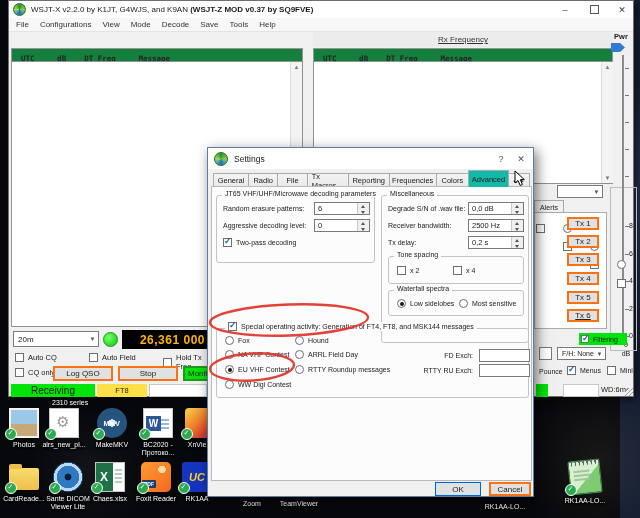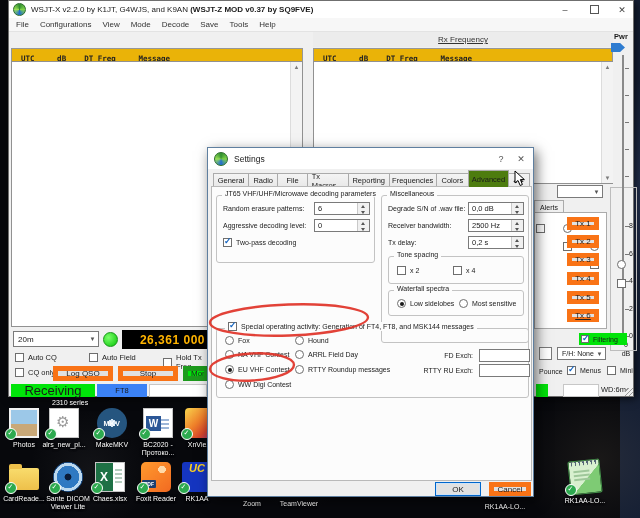--- a/index.html
+++ b/index.html
@@ -14,48 +14,48 @@
   .abs{position:absolute;}
   .nosel{white-space:nowrap;}
   
   #mainwin{left:8px;top:0;width:626px;height:397px;background:#f0f0f0;border:1px solid #6f6f6f;box-sizing:border-box;box-shadow:2px 2px 8px rgba(0,0,0,.6);}
   .tbar{left:0;top:0;width:624px;height:17px;background:#fff;display:flex;align-items:center;font-size:8px;}
   .appico{width:11px;height:11px;border-radius:50%;margin:0 5px 0 4px;background:conic-gradient(#2f8f2f,#7fd24a,#1f6bd0,#9adf57,#2f8f2f);border:1px solid #2b6b2b;flex:none;}
   .capbtn{width:22px;height:15px;display:flex;align-items:center;justify-content:center;font-size:9px;color:#444;}
   .maxglyph{width:7px;height:7px;border:1px solid #555;}
   .menubar{left:0;top:17px;width:624px;height:14px;background:#f7f7f7;border-bottom:1px solid #e3e3e3;display:flex;align-items:center;gap:11px;padding-left:7px;font-size:8px;color:#333;box-sizing:border-box;}
   .paneltitle{top:31px;height:15px;font-size:8px;color:#333;display:flex;align-items:center;justify-content:center;background:#ececec;}
-  .colhdr{top:47px;height:20px;background:#eab308;border:1px solid #979797;box-sizing:border-box;font-family:"DejaVu Sans Mono",monospace;font-size:7.5px;font-weight:600;color:#222;display:flex;align-items:center;padding-left:9px;white-space:pre;}
+  .colhdr{top:47px;height:20px;background:#15803d;border:1px solid #979797;box-sizing:border-box;font-family:"DejaVu Sans Mono",monospace;font-size:7.5px;font-weight:600;color:#222;display:flex;align-items:center;padding-left:9px;white-space:pre;}
   .txtarea{background:#fff;border:1px solid #919191;box-sizing:border-box;}
   .sbar{background:#f3f3f3;border-left:1px solid #dcdcdc;}
   .sarrow{position:absolute;left:0;width:100%;text-align:center;font-size:6px;color:#7c7c7c;line-height:8px;}
   
   .cb{width:9px;height:9px;border:1px solid #6e6e6e;background:#fff;display:inline-block;position:relative;flex:none;box-sizing:border-box;}
   .cb.chk::after{content:"✓";position:absolute;left:0px;top:-2px;font-size:9px;font-weight:bold;color:#1464c0;line-height:9px;}
   .rb{width:9px;height:9px;border:1px solid #6e6e6e;border-radius:50%;background:#fff;display:inline-block;position:relative;flex:none;box-sizing:border-box;}
   .rb.sel::after{content:"";position:absolute;left:1.5px;top:1.5px;width:4px;height:4px;border-radius:50%;background:#1a1a1a;}
   .lrow{display:flex;align-items:center;gap:4px;font-size:7.5px;}
-  .btn{background:#e1e1e1;border:5px solid #f97316;box-sizing:border-box;display:flex;align-items:center;justify-content:center;font-size:8px;color:#222;}
+  .btn{background:#e1e1e1;border:2px solid #f97316;box-sizing:border-box;display:flex;align-items:center;justify-content:center;font-size:8px;color:#222;}
   .combo{background:#fff;border:1px solid #7a7a7a;box-sizing:border-box;display:flex;align-items:center;font-size:8px;}
   .combo .cv{flex:1;padding-left:4px;}
   .darr{width:11px;text-align:center;font-size:6px;color:#555;flex:none;}
   .spin{background:#fff;border:1px solid #7a7a7a;box-sizing:border-box;display:flex;align-items:stretch;font-size:7.5px;}
   .spin .v{flex:1;display:flex;align-items:center;padding-left:3px;}
   .spin .ud{width:11px;border-left:1px solid #c9c9c9;display:flex;flex-direction:column;}
   .spin .ud i{flex:1;background:#f0f0f0;position:relative;}
   .spin .ud i::after{content:"";position:absolute;left:3px;border-left:2.5px solid transparent;border-right:2.5px solid transparent;}
   .spin .ud i.up::after{top:2px;border-bottom:3px solid #555;}
   .spin .ud i.dn::after{top:2px;border-top:3px solid #555;}
   
   .grp{position:absolute;border:1px solid #c3c3c3;border-radius:3px;box-sizing:border-box;}
   .glabel{position:absolute;top:-6px;left:5px;background:#fcfcfc;padding:0 3px;font-size:7px;white-space:nowrap;color:#1a1a1a;}
   
   #dlg{left:207px;top:147px;width:327px;height:350px;background:#f0f0f0;border:1px solid #5f7f9f;box-sizing:border-box;box-shadow:3px 4px 12px rgba(0,0,0,.55);}
   .tab{height:14px;background:linear-gradient(#f4f4f4,#e8e8e8);border:1px solid #ababab;border-bottom:none;box-sizing:border-box;display:flex;align-items:center;justify-content:center;font-size:7.5px;padding:0 4px;margin-right:-1px;}
-  .tab.active{height:17px;background:#4d7c0f;position:relative;z-index:3;}
+  .tab.active{height:17px;background:#14b8a6;position:relative;z-index:3;}
   
   .dicon{position:absolute;width:46px;display:flex;flex-direction:column;align-items:center;}
   .dimg{width:30px;height:30px;position:relative;flex:none;}
   .dlbl{margin-top:3px;font-size:7px;line-height:8px;color:#fff;text-align:center;text-shadow:0 1px 2px #000,0 0 3px #000;}
   .badge{position:absolute;left:-4px;bottom:-2px;width:10px;height:10px;border-radius:50%;background:#2daa4f;border:1px solid #fff;z-index:2;}
   .badge::after{content:"✓";position:absolute;left:1.5px;top:-1px;font-size:7px;color:#fff;line-height:10px;}
   .ic{position:absolute;inset:0;}
   .ic-photos{background:linear-gradient(180deg,#9cc8e8 55%,#c9a878 55%);border:2px solid #f2f2f2;box-sizing:border-box;}
   .ic-gearfile{background:#fff;border:1px solid #c5c5c5;box-sizing:border-box;}
   .ic-gearfile::after{content:"⚙";position:absolute;left:6px;top:4px;font-size:15px;color:#9a9a9a;}
@@ -66,21 +66,21 @@
   .ic-word i{position:absolute;right:3px;top:10px;width:8px;height:1.5px;background:#9db6d8;box-shadow:0 4px 0 #9db6d8,0 8px 0 #9db6d8;}
   .ic-xn{border-radius:4px;background:linear-gradient(135deg,#f8d44c,#ef7f2a 45%,#d6452b 72%,#8e2f86);}
   .ic-folder{background:linear-gradient(#f9dc6d,#eec04a);border-radius:2px;top:6px;height:22px;}
   .ic-folder::before{content:"";position:absolute;top:-4px;left:0;width:13px;height:5px;background:#eec04a;border-radius:2px 2px 0 0;}
   .ic-eye{border-radius:50%;background:radial-gradient(circle at 50% 50%, #0a1c38 0 16%, #2f79c2 17% 52%, #bcd9ef 53% 66%, #1b4f8a 67%);}
   .ic-excel{background:linear-gradient(90deg,#1e7145 0 62%,#fff 62%);border:1px solid #c5c5c5;box-sizing:border-box;display:flex;align-items:center;}
   .ic-excel b{color:#fff;font-size:12px;margin-left:4px;}
   .ic-excel i{position:absolute;right:2.5px;top:6px;width:7px;height:1.5px;background:#b5cdbf;box-shadow:0 4px 0 #b5cdbf,0 8px 0 #b5cdbf,0 12px 0 #b5cdbf;}
   .ic-foxit{border-radius:5px;background:radial-gradient(circle at 70% 25%, #ffd9a8 0 12%, transparent 13%),linear-gradient(140deg,#ff9a2e,#f26a21);}
   .ic-foxit b{position:absolute;left:1px;bottom:4px;background:#1b3e6f;color:#fff;font-size:5px;padding:1px 2px;border-radius:1px;}
-  .ic-uc{background:#1535c0;border-radius:3px;display:flex;justify-content:center;}
+  .ic-uc{background:#1535c0;border-radius:3px;display:flex;align-items:center;justify-content:center;}
   .ic-uc b{color:#ffd21e;font-size:11px;font-style:italic;}
   .ic-notepad{background:linear-gradient(135deg,#d8f0cf 0 55%,#7ecb74 56%);border:1px solid #46964c;box-sizing:border-box;transform:rotate(-6deg);border-radius:2px;}
   .ic-notepad::before{content:"";position:absolute;left:2px;right:2px;top:0;height:4px;background:repeating-linear-gradient(90deg,#567 0 1.5px,transparent 1.5px 4px);}
   .ic-notepad::after{content:"";position:absolute;left:4px;top:9px;width:16px;height:1.5px;background:#9fc79a;box-shadow:0 4px 0 #9fc79a,0 8px 0 #9fc79a;}
   .gtick{position:absolute;width:4px;height:1px;background:#777;}
 </style>
 </head>
 <body>
 
 <div id="stage">
@@ -206,22 +206,22 @@
       </div>
     <div class="abs lrow" style="left:6px;top:367px;">
         <span class="cb"></span>
         <span>CQ only</span>
       </div>
     <div class="abs btn" style="left:44px;top:365px;width:60px;height:15px;">Log QSO</div>
     <div class="abs btn" style="left:109px;top:365px;width:60px;height:15px;">Stop</div>
     <div class="abs btn" style="left:174px;top:365px;width:26px;height:15px;background:#00e409;border-color:#1c9a1c;overflow:hidden;justify-content:flex-start;padding-left:3px;">Monitor</div>
 
     
-    <div class="abs" style="left:2px;top:383px;width:84px;height:13px;background:#00e409;font-size:13px;display:flex;align-items:center;justify-content:center;">Receiving</div>
-    <div class="abs" style="left:88px;top:383px;width:50px;height:13px;background:#3b82f6;font-size:7.5px;display:flex;align-items:center;justify-content:center;">FT8</div>
+    <div class="abs" style="left:2px;top:383px;width:84px;height:13px;background:#00e409;font-size:10px;display:flex;align-items:center;justify-content:center;">Receiving</div>
+    <div class="abs" style="left:88px;top:383px;width:50px;height:13px;background:#fde047;font-size:7.5px;display:flex;align-items:center;justify-content:center;">FT8</div>
     <div class="abs" style="left:140px;top:383px;width:58px;height:13px;background:#fff;border:1px solid #c7c7c7;box-sizing:border-box;"></div>
     <div class="abs" style="left:527px;top:383px;width:12px;height:13px;background:#00e409;"></div>
     <div class="abs" style="left:554px;top:383px;width:36px;height:13px;background:#fff;border:1px solid #c7c7c7;box-sizing:border-box;"></div>
     <div class="abs" style="left:592px;top:384px;font-size:7.5px;">WD:6m</div>
     <div class="abs" style="left:616px;top:387px;width:8px;height:8px;background:repeating-linear-gradient(135deg,transparent 0 2px,#9a9a9a 2px 3px);"></div>
   </div>
 
   <div class="abs" style="left:52px;top:399px;font-size:7px;color:#fff;text-shadow:0 1px 2px #000;">2310 series</div>
   <div class="abs" style="left:226px;top:399px;font-size:7px;color:#fff;text-shadow:0 1px 2px #000;">вступления...</div>
 

